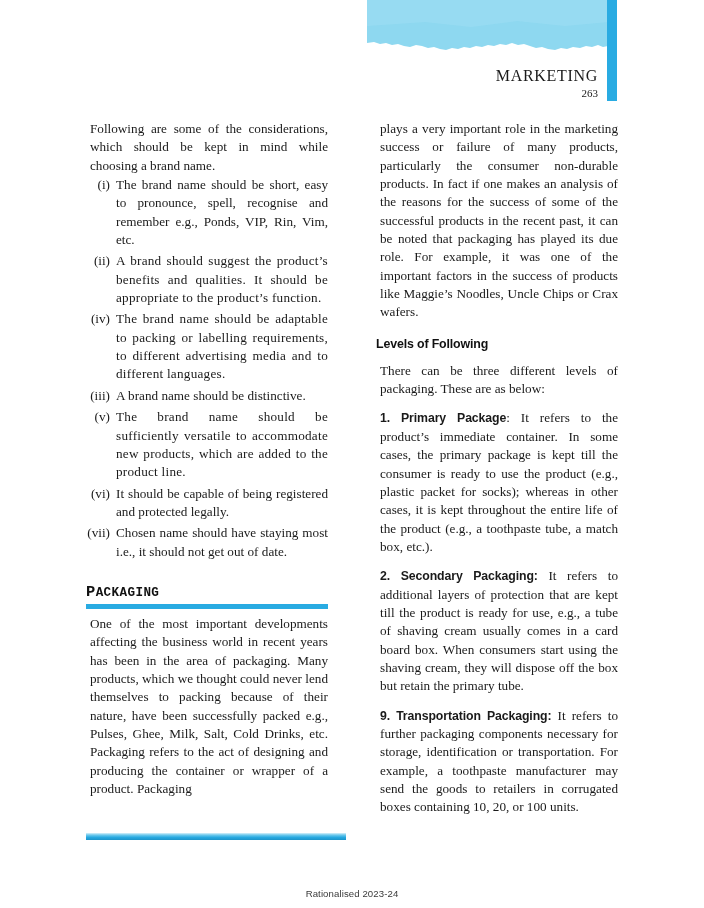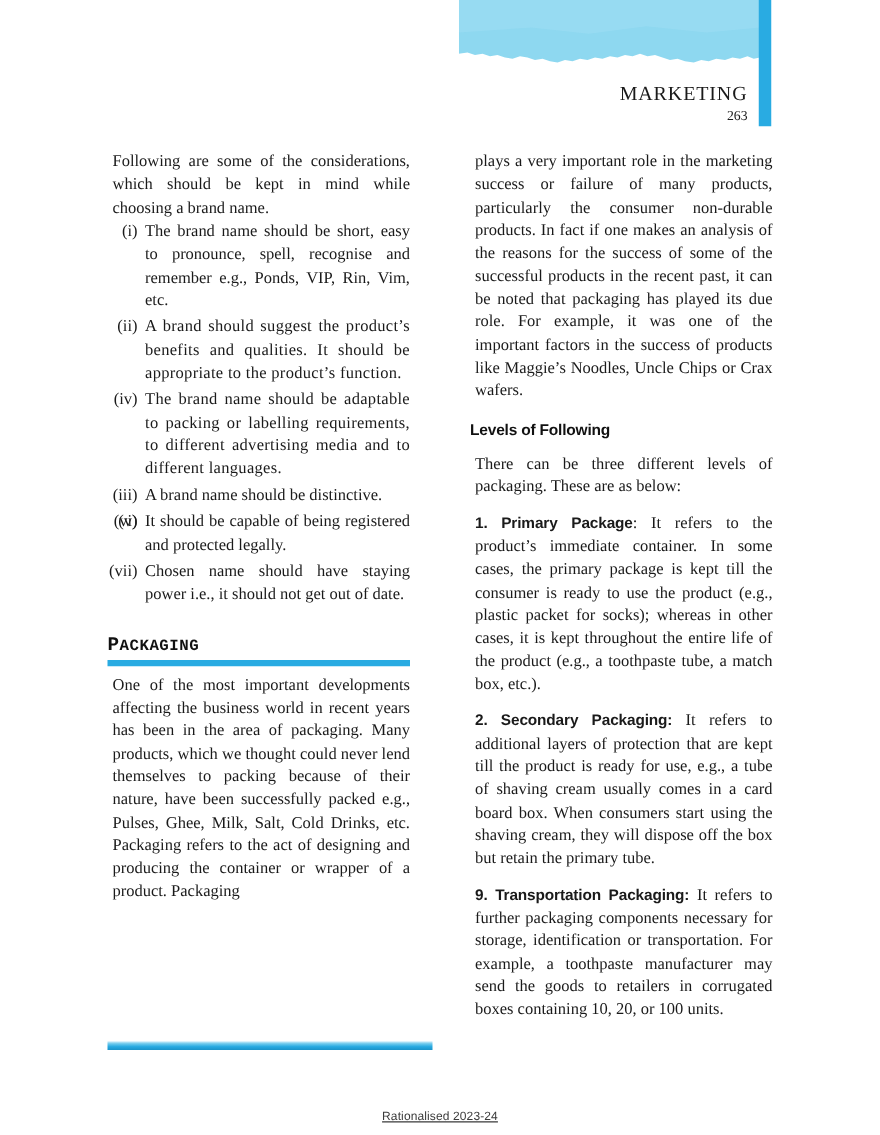--- a/index.html
+++ b/index.html
@@ -167,21 +167,20 @@
   .footer {
     position: absolute;
     top: 888px;
     left: 0;
     width: 704px;
     text-align: center;
     font-family: "Liberation Sans", sans-serif;
     font-size: 9.6px;
     color: #3a3a3a;
     letter-spacing: 0.1px;
-    text-decoration: underline;
   }
 </style>
 </head>
 <body>
 
 <div class="ribbon-wrap">
   <svg width="241" height="58" viewBox="0 0 241 58" xmlns="http://www.w3.org/2000/svg">
     <path fill="#8ed8f0" d="M0,0 H241 V46 L236,47 L231,45 L225,47 L219,46 L213,48 L206,47
       L200,49 L194,48 L188,50 L181,49 L175,47 L169,48 L163,46 L157,44 L151,45 L145,43
       L139,45 L133,44 L127,46 L121,45 L115,47 L109,46 L103,48 L97,47 L91,49 L85,48
@@ -214,28 +213,29 @@
       <li>
         <span class="rn">(iv)</span>
         <span class="itxt tr1">The brand name should be adaptable to packing or labelling requirements, to different advertising media and to different languages.</span>
       </li>
       <li>
         <span class="rn">(iii)</span>
         <span class="itxt">A brand name should be distinctive.</span>
       </li>
       <li>
         <span class="rn">(v)</span>
+        <span class="itxt tr1">The brand name should be sufficiently  versatile to accommodate new products, which are added to the product line.</span>
       </li>
       <li>
         <span class="rn">(vi)</span>
         <span class="itxt">It should be capable of being registered and protected legally.</span>
       </li>
       <li>
         <span class="rn">(vii)</span>
-        <span class="itxt">Chosen name should have staying power i.e., it should not get out of date.</span>
+        <span class="itxt">Chosen name should have staying most i.e., it should not get out of date.</span>
       </li>
     </ol>
 
     <div class="sec-head">
       <span class="cap">P</span><span>ACKAGING</span>
     </div>
     <div class="sec-rule"></div>
 
     <p class="body">One of the most important developments affecting the business world in recent years has been in the area of packaging. Many products, which we thought could never lend themselves to packing because of their nature, have been successfully packed e.g., Pulses, Ghee, Milk, Salt, Cold Drinks, etc. Packaging refers to the act of designing and producing the container or wrapper of a product. Packaging</p>
   </div>

